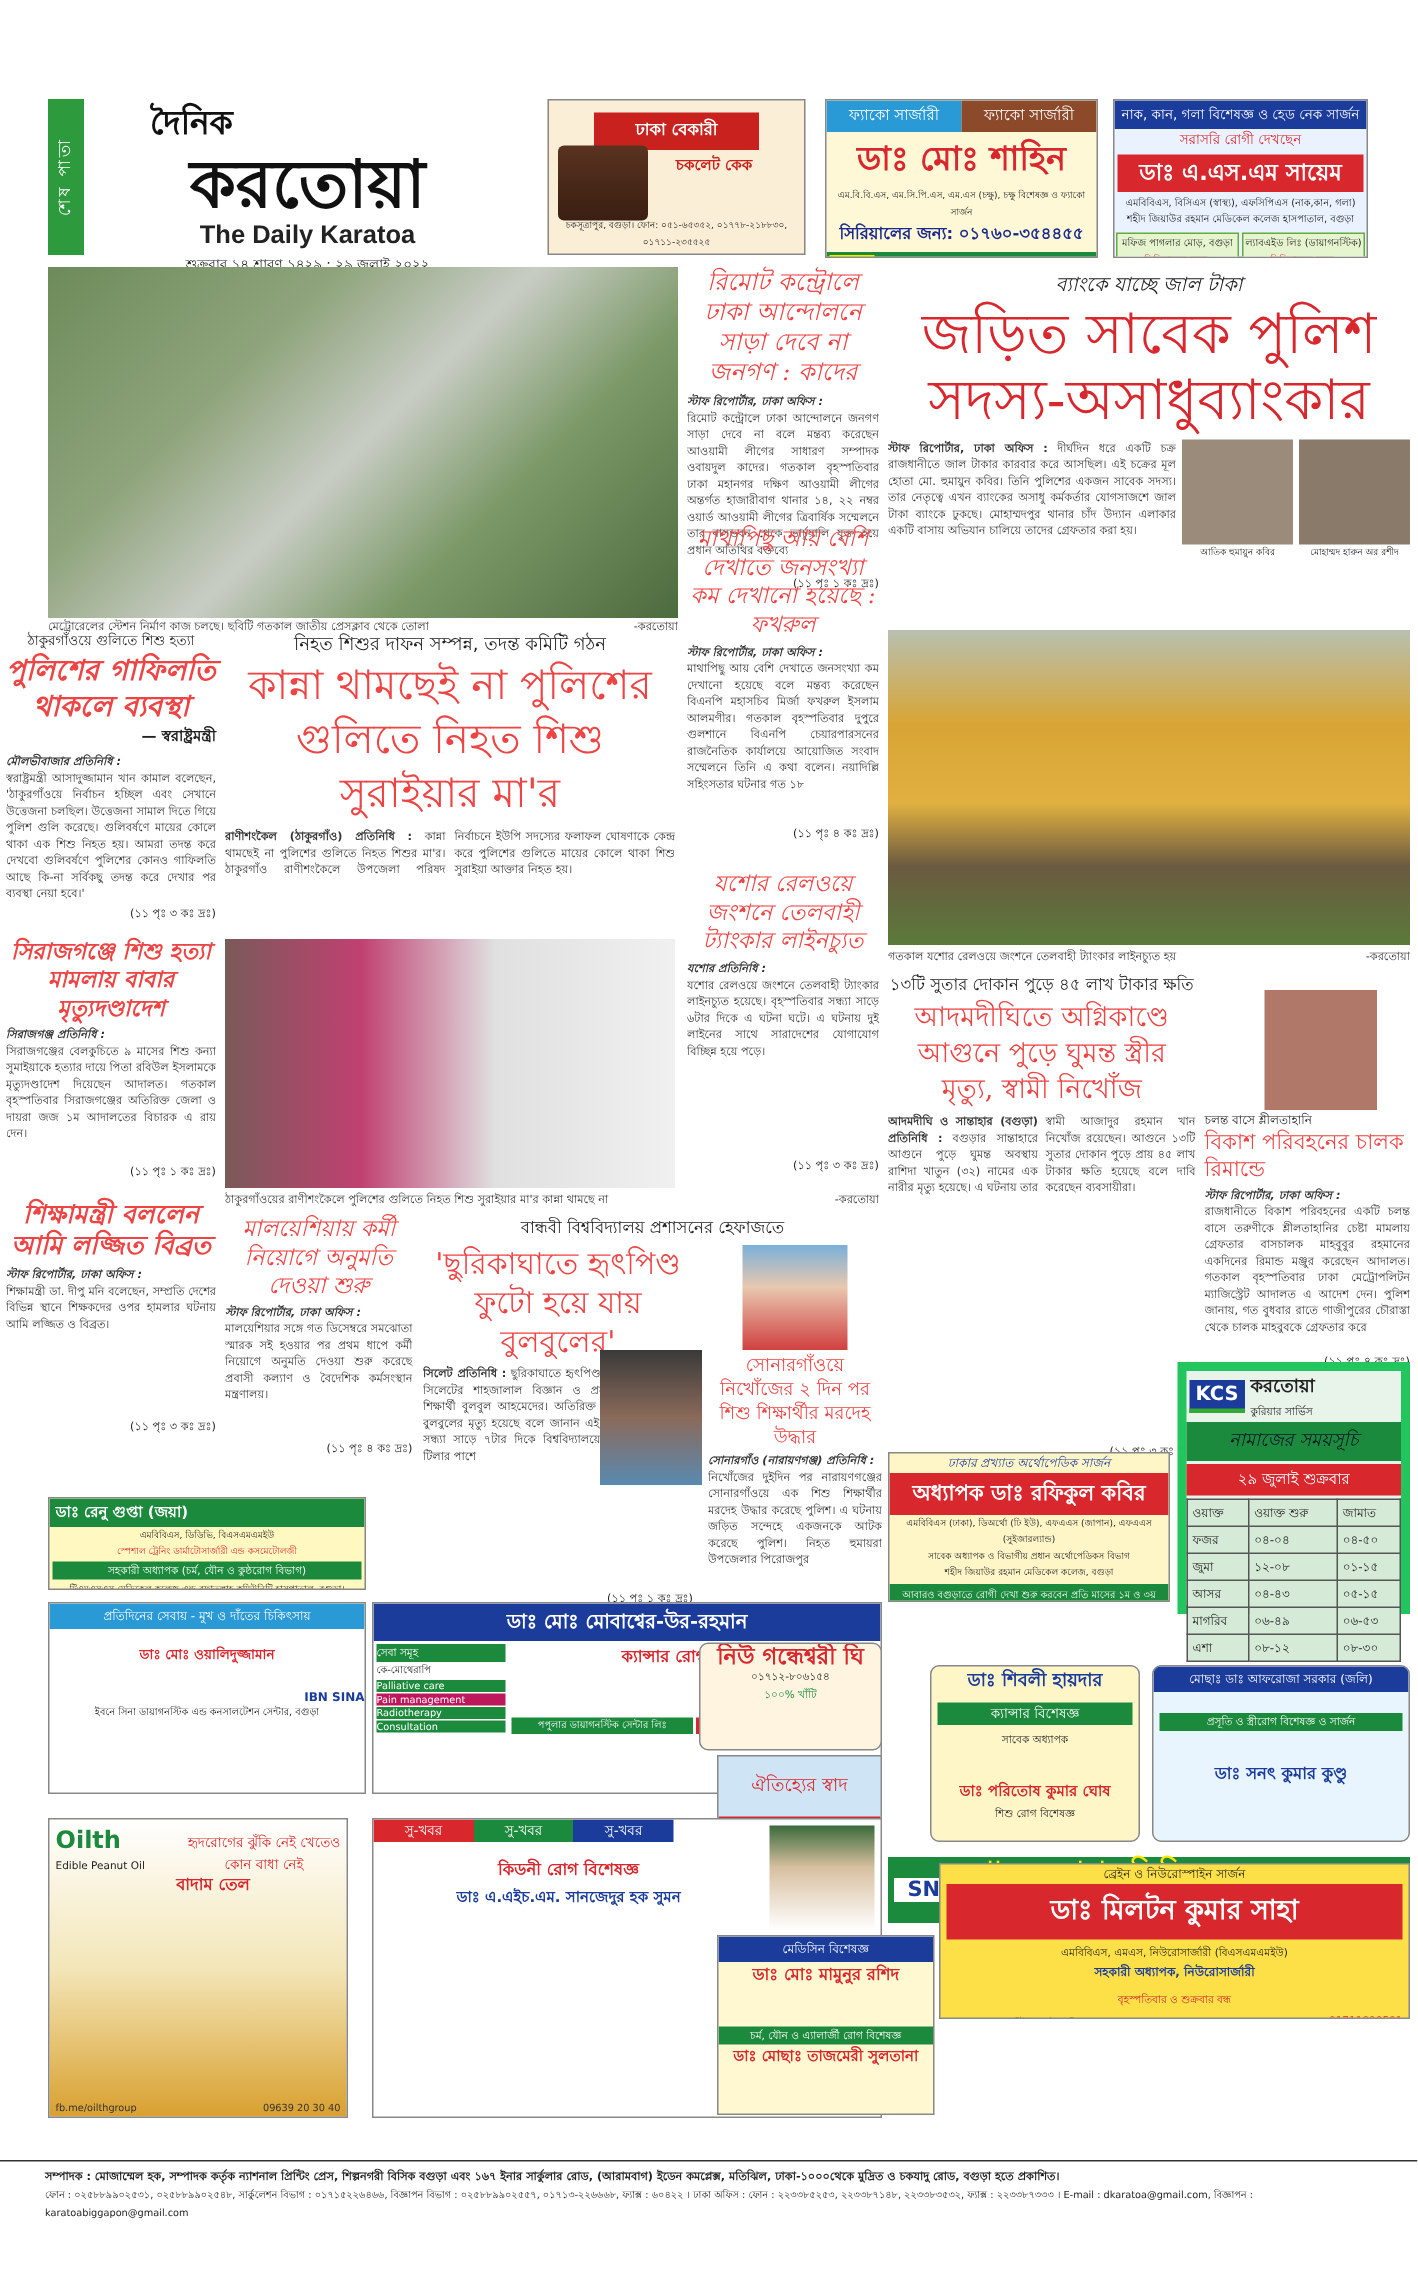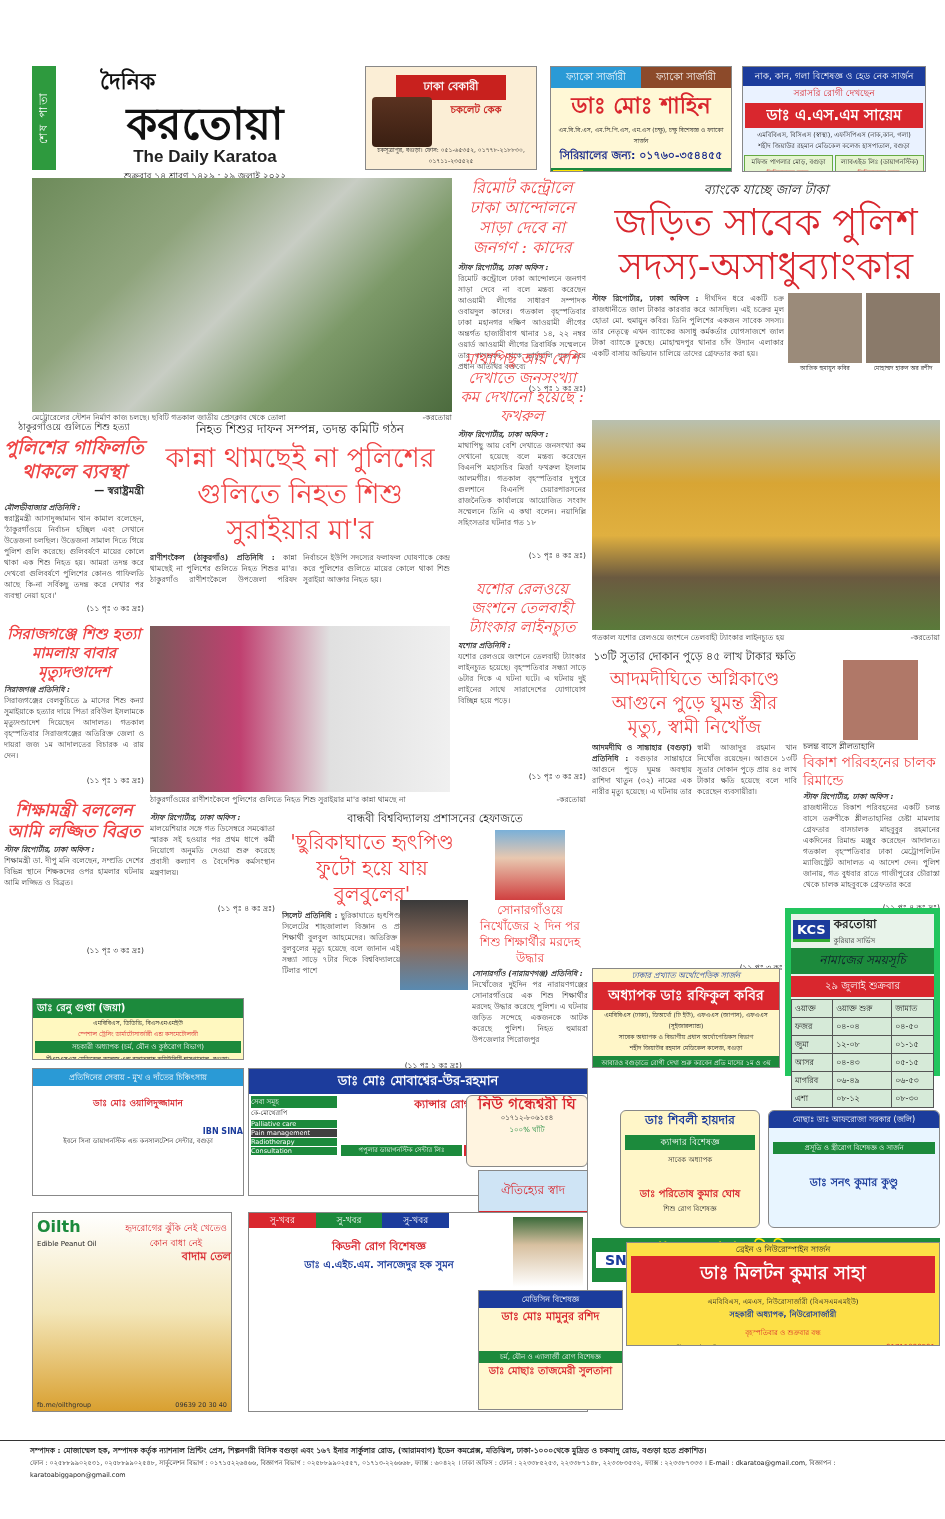--- a/index.html
+++ b/index.html
@@ -19,21 +19,21 @@
 .hdr-ad1 .sub{color:#c8211e;font-size:10px;font-weight:bold}
 .hdr-ad1 .cake{position:absolute;left:6px;top:30px;width:60px;height:50px;background:linear-gradient(#5a3220,#3a1f12);border-radius:4px}
 .hdr-ad1 .foot{position:absolute;bottom:2px;left:0;right:0;font-size:6px}
 .hdr-ad2{left:550px;top:66px;width:182px;height:106px;background:#fff8d6}
 .hdr-ad2 .tabs{display:flex;font-size:10px;color:#fff}
 .hdr-ad2 .tabs div{flex:1;padding:2px}
 .hdr-ad2 .name{color:#d9272e;font-size:22px;font-weight:bold}
 .hdr-ad2 .phone{color:#1a2b8c;font-weight:bold;font-size:11px}
 .hdr-ad2 .center{background:#1c8a3c;color:#fff;font-size:14px;font-weight:bold;padding:2px;margin-top:2px;text-align:left;padding-left:36px;position:relative}
 .hdr-ad2 .center .new{position:absolute;left:2px;top:2px;background:#ffe600;color:#d9272e;font-size:8px;width:30px;padding:1px}
-.hdr-ad3{left:742px;top:66px;width:184px;height:106px;background:#eaf2ff}
+.hdr-ad3{left:742px;top:66px;width:170px;height:106px;background:#eaf2ff}
 .hdr-ad3 .top{background:#1c3c9c;color:#fff;font-size:9px;padding:2px}
 .hdr-ad3 .name{background:#d9272e;color:#fff;font-size:15px;font-weight:bold;margin:2px}
 .hdr-ad3 .row{display:flex;font-size:6.5px;margin-top:2px}
 .hdr-ad3 .row div{flex:1;background:#e6f5d0;border:1px solid #6a4;margin:1px;padding:1px}
 .photo{background:linear-gradient(135deg,#6d8b5a,#8fa47c 30%,#c8cdc4 50%,#7c9968 70%,#4c6b3e)}
 .caption{font-size:7.5px;color:#333;display:flex;justify-content:space-between}
 .kicker{text-align:center;font-size:13px;font-style:italic}
 .headline-red{color:#d9272e;text-align:center;font-size:37px;line-height:44px;font-family:"DejaVu Serif",serif}
 .headline{text-align:center;font-family:"DejaVu Serif",serif;color:#ef4444}
 .body-text{font-size:7.5px;line-height:11px;color:#333;text-align:justify}
@@ -192,20 +192,21 @@
 </div>
 
 <div class="abs" style="left:4px;top:800px;width:140px">
   <div class="headline" style="font-size:17px;line-height:21px;font-weight:bold;font-style:italic">শিক্ষামন্ত্রী বললেন আমি লজ্জিত বিব্রত</div>
   <div class="body-text" style="margin-top:2px;font-weight:bold;font-style:italic">স্টাফ রিপোর্টার, ঢাকা অফিস :</div>
   <div class="body-text" style="height:90px;overflow:hidden">শিক্ষামন্ত্রী ডা. দীপু মনি বলেছেন, সম্প্রতি দেশের বিভিন্ন স্থানে শিক্ষকদের ওপর হামলার ঘটনায় আমি লজ্জিত ও বিব্রত।</div>
   <div class="cont">(১১ পৃঃ ৩ কঃ দ্রঃ)</div>
 </div>
 
 <div class="abs" style="left:150px;top:810px;width:125px">
+  <div class="headline" style="font-size:15px;line-height:19px;font-style:italic">মালয়েশিয়ায় কর্মী নিয়োগে অনুমতি দেওয়া শুরু</div>
   <div class="body-text" style="margin-top:2px;font-weight:bold;font-style:italic">স্টাফ রিপোর্টার, ঢাকা অফিস :</div>
   <div class="body-text" style="height:80px;overflow:hidden">মালয়েশিয়ার সঙ্গে গত ডিসেম্বরে সমঝোতা স্মারক সই হওয়ার পর প্রথম ধাপে কর্মী নিয়োগে অনুমতি দেওয়া শুরু করেছে প্রবাসী কল্যাণ ও বৈদেশিক কর্মসংস্থান মন্ত্রণালয়।</div>
   <div class="cont">(১১ পৃঃ ৪ কঃ দ্রঃ)</div>
 </div>
 
 <div class="abs" style="left:282px;top:810px;width:306px">
   <div style="font-size:11px;text-align:center">বান্ধবী বিশ্ববিদ্যালয় প্রশাসনের হেফাজতে</div>
   <div class="headline" style="font-size:20px;line-height:26px;width:180px">'ছুরিকাঘাতে হৃৎপিণ্ড ফুটো হয়ে যায় বুলবুলের'</div>
   <div class="body-text" style="margin-top:3px;height:150px;overflow:hidden;width:180px"><b>সিলেট প্রতিনিধি :</b> <span>ছুরিকাঘাতে হৃৎপিণ্ড ফুটো হয়ে গিয়েছিল সিলেটের শাহজালাল বিজ্ঞান ও প্রযুক্তি বিশ্ববিদ্যালয়ের শিক্ষার্থী বুলবুল আহমেদের। অতিরিক্ত রক্তক্ষরণের কারণেই বুলবুলের মৃত্যু হয়েছে বলে জানান এই চিকিৎসক। সোমবার সন্ধ্যা সাড়ে ৭টার দিকে বিশ্ববিদ্যালয়ের পাশে গাজীকালুর টিলার পাশে</span></div>
   <div class="cont" style="width:180px">(১১ পৃঃ ১ কঃ দ্রঃ)</div>
@@ -294,21 +295,21 @@
   <div style="font-size:6.5px">ইবনে সিনা ডায়াগনস্টিক এন্ড কনসালটেশন সেন্টার, বগুড়া</div>
 </div>
 
 <div class="abs ad" style="left:248px;top:1068px;width:340px;height:128px;background:#fff">
   <div style="background:#1c3c9c;color:#fff;font-size:13px;font-weight:bold;padding:2px">ডাঃ মোঃ মোবাশ্বের-উর-রহমান</div>
   <div style="display:flex">
     <div style="width:90px;text-align:left;padding:2px">
       <div style="background:#1c8a3c;color:#fff;font-size:7px">সেবা সমূহ</div>
       <div style="font-size:6.5px">কে-মোথেরাপি</div>
       <div style="background:#1c8a3c;color:#fff;font-size:6.5px;margin:1px 0">Palliative care</div>
-      <div style="background:#404040;color:#fff;font-size:6.5px;margin:1px 0">Pain management</div>
+      <div style="background:#be185d;color:#fff;font-size:6.5px;margin:1px 0">Pain management</div>
       <div style="background:#1c8a3c;color:#fff;font-size:6.5px;margin:1px 0">Radiotherapy</div>
       <div style="background:#1c8a3c;color:#fff;font-size:6.5px;margin:1px 0">Consultation</div>
     </div>
     <div style="flex:1;padding:2px">
       <div style="color:#d9272e;font-size:11px;font-weight:bold">ক্যান্সার রোগ বিশেষজ্ঞ</div>
       <div style="display:flex;gap:2px;margin-top:30px;font-size:6.5px;color:#fff">
           <div style="flex:1;background:#1c8a3c">পপুলার ডায়াগনস্টিক সেন্টার লিঃ</div>
           <div style="flex:1;background:#d9272e">আনোয়ার গালি, মেডিক্যাল ক্যান্সার সেন্টার</div>
         </div>
     </div>
@@ -343,21 +344,21 @@
   <div>
     <div style="color:#ffe600;font-size:18px;font-weight:bold;line-height:20px">শামসুন নাহার ক্লিনিক</div>
     <div style="font-size:6px">দক্ষিণ ঠনঠনিয়া, বগুড়া। ফোন: ০২৫৮৮৯৯০২১৯৯, ০২৫৮৮৯৯০২১৫৪ মোবা: ০১৭৫১-৮৯৩৫৪৬</div>
     <div style="font-size:6px">বিশেষজ্ঞ ডাক্তারগণ নিয়মিত রোগী দেখছেন বিকাল: ৫টা থেকে রাত্রি ৯টা পর্যন্ত।</div>
   </div>
 </div>
 
 <div class="abs ad" style="left:32px;top:1212px;width:200px;height:200px;background:linear-gradient(#fff,#f3e6b8 50%,#d9a030)">
   <div style="color:#1c8a3c;font-size:16px;font-weight:bold;text-align:left;padding:4px">Oilth</div>
   <div style="font-size:7px;text-align:left;padding-left:4px">Edible Peanut Oil</div>
-  <div style="color:#d9272e;font-size:11px;text-align:right;padding-left:20px;font-weight:bold">বাদাম তেল</div>
+  <div style="color:#d9272e;font-size:11px;text-align:center;padding-left:20px;font-weight:bold">বাদাম তেল</div>
   <div style="position:absolute;left:90px;top:8px;width:106px;color:#d9272e;font-size:9px">হৃদরোগের ঝুঁকি নেই খেতেও কোন বাধা নেই</div>
   <div style="position:absolute;bottom:2px;left:4px;font-size:6.5px;color:#333">fb.me/oilthgroup</div>
   <div style="position:absolute;bottom:2px;right:4px;font-size:6.5px;color:#333">09639 20 30 40</div>
 </div>
 
 <div class="abs ad" style="left:248px;top:1212px;width:340px;height:200px;background:#fff">
   <div style="display:flex;color:#fff;font-size:9px;width:200px">
       <div style="flex:1;background:#d9272e">সু-খবর</div>
       <div style="flex:1;background:#1c8a3c">সু-খবর</div>
       <div style="flex:1;background:#1c3c9c">সু-খবর</div>

